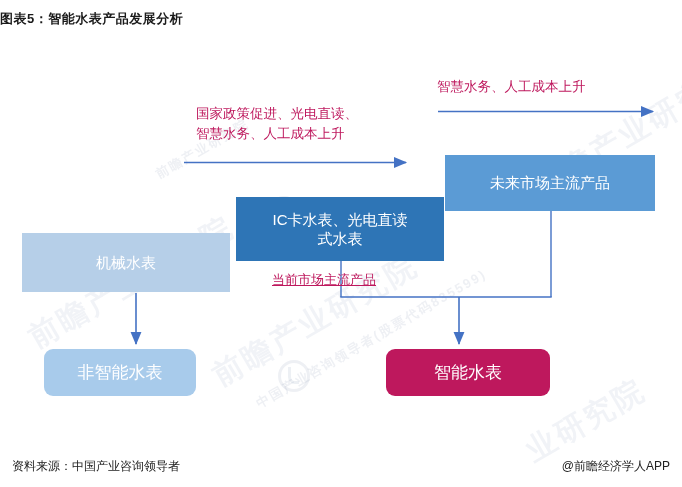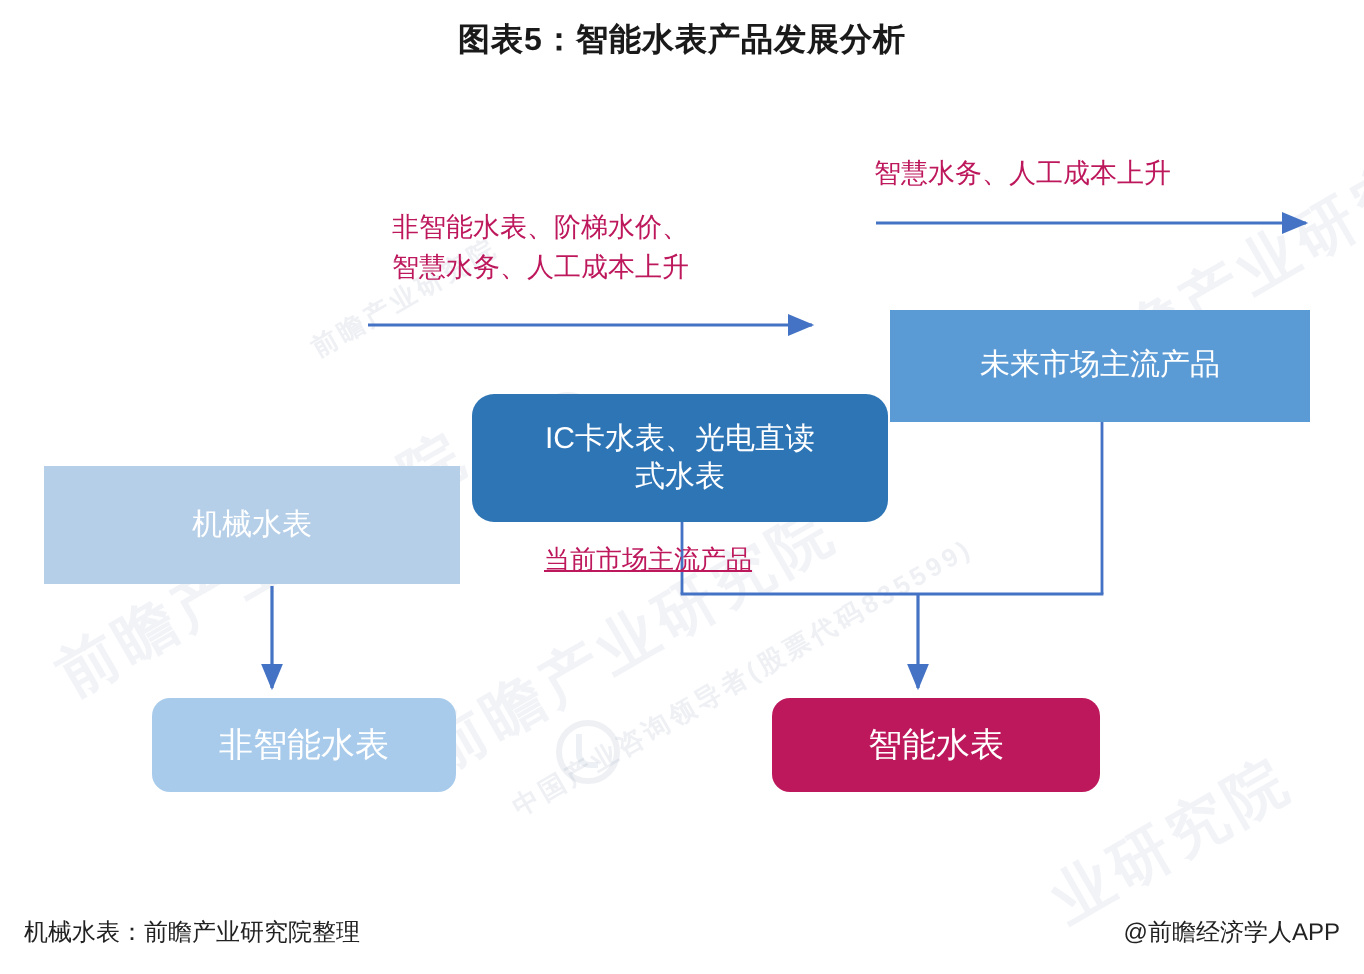--- a/index.html
+++ b/index.html
@@ -20,22 +20,22 @@
     width: 682px;
     height: 487px;
   }
 
   
   .title {
     position: absolute;
     top: 10px;
     left: 0;
     width: 682px;
-    text-align: center;
-    font-size: 16px;
+    text-align: left;
+    font-size: 13px;
     font-weight: bold;
     color: #1a1a1a;
     letter-spacing: 0.5px;
     white-space: nowrap;
   }
 
   
   .wm {
     position: absolute;
     color: rgba(120,140,170,0.13);
@@ -85,30 +85,29 @@
     background: #b6cfe8;
     font-size: 15px;
     text-align: right;
   }
   .box-ic {
     left: 236px; top: 197px;
     width: 208px; height: 64px;
     background: #2e75b6;
     font-size: 15px;
     padding: 0 18px;
-    border-radius: 11px;
   }
   .box-wireless {
     left: 445px; top: 155px;
     width: 210px; height: 56px;
     background: #5b9bd5;
     font-size: 15px;
   }
   .box-nonsmart {
-    left: 76px; top: 349px;
+    left: 44px; top: 349px;
     width: 152px; height: 47px;
     background: #a8cbeb;
     border-radius: 9px;
     font-size: 17px;
   }
   .box-smart {
     left: 386px; top: 349px;
     width: 164px; height: 47px;
     background: #be185d;
     border-radius: 9px;
@@ -209,25 +208,25 @@
 
   <div class="box box-nonsmart">
     <span>非智能水表</span>
   </div>
 
   <div class="box box-smart">
     <span>智能水表</span>
   </div>
 
   <div class="lbl lbl-drivers-left">
-    <div>非智能水表、阶梯水价、</div>
+    <div>国家政策促进、光电直读、</div>
     <div>智慧水务、人工成本上升</div>
   </div>
 
   <div class="lbl lbl-drivers-right">智慧水务、人工成本上升</div>
 
   <div class="lbl lbl-current">当前市场主流产品</div>
 
 
-  <div class="footer-left">机械水表：前瞻产业研究院整理</div>
+  <div class="footer-left">资料来源：中国产业咨询领导者</div>
   <div class="footer-right">@前瞻经济学人APP</div>
 
 </div>
 
 </body></html>

